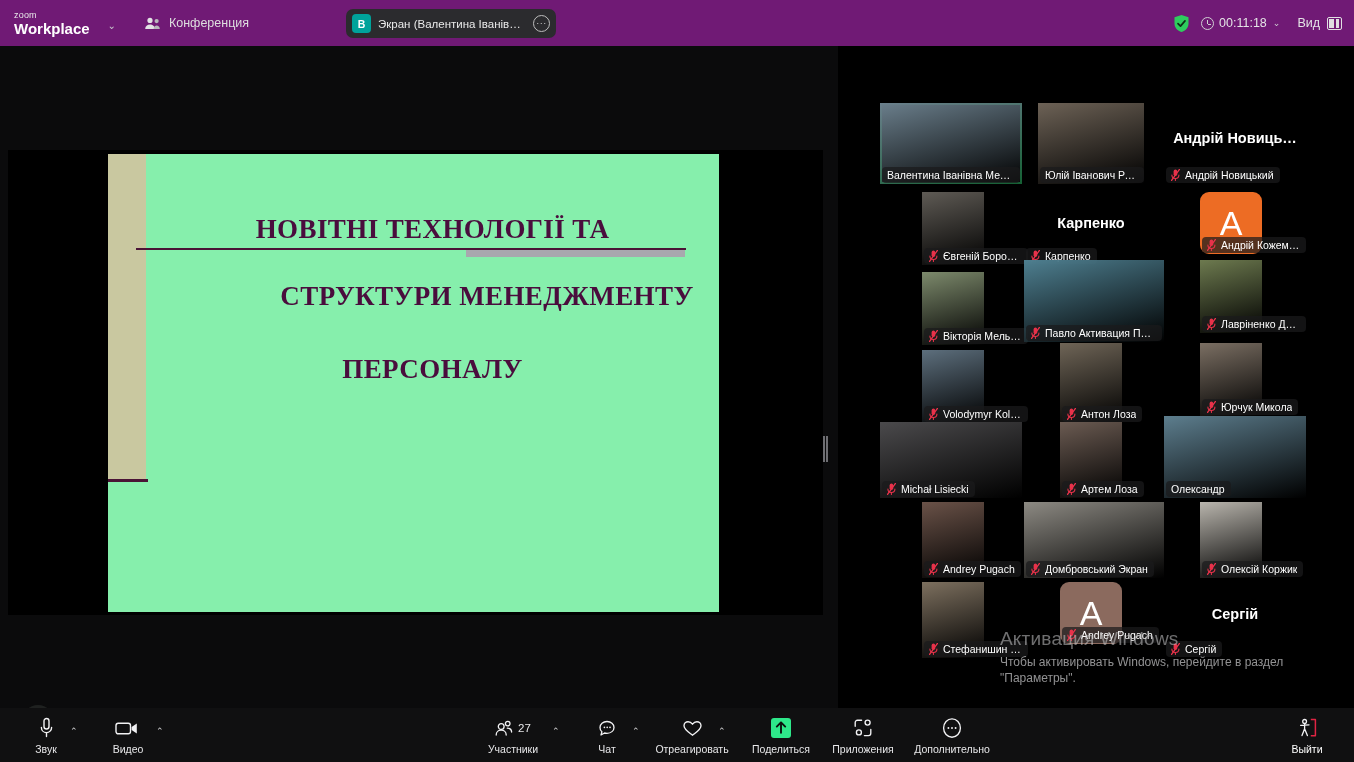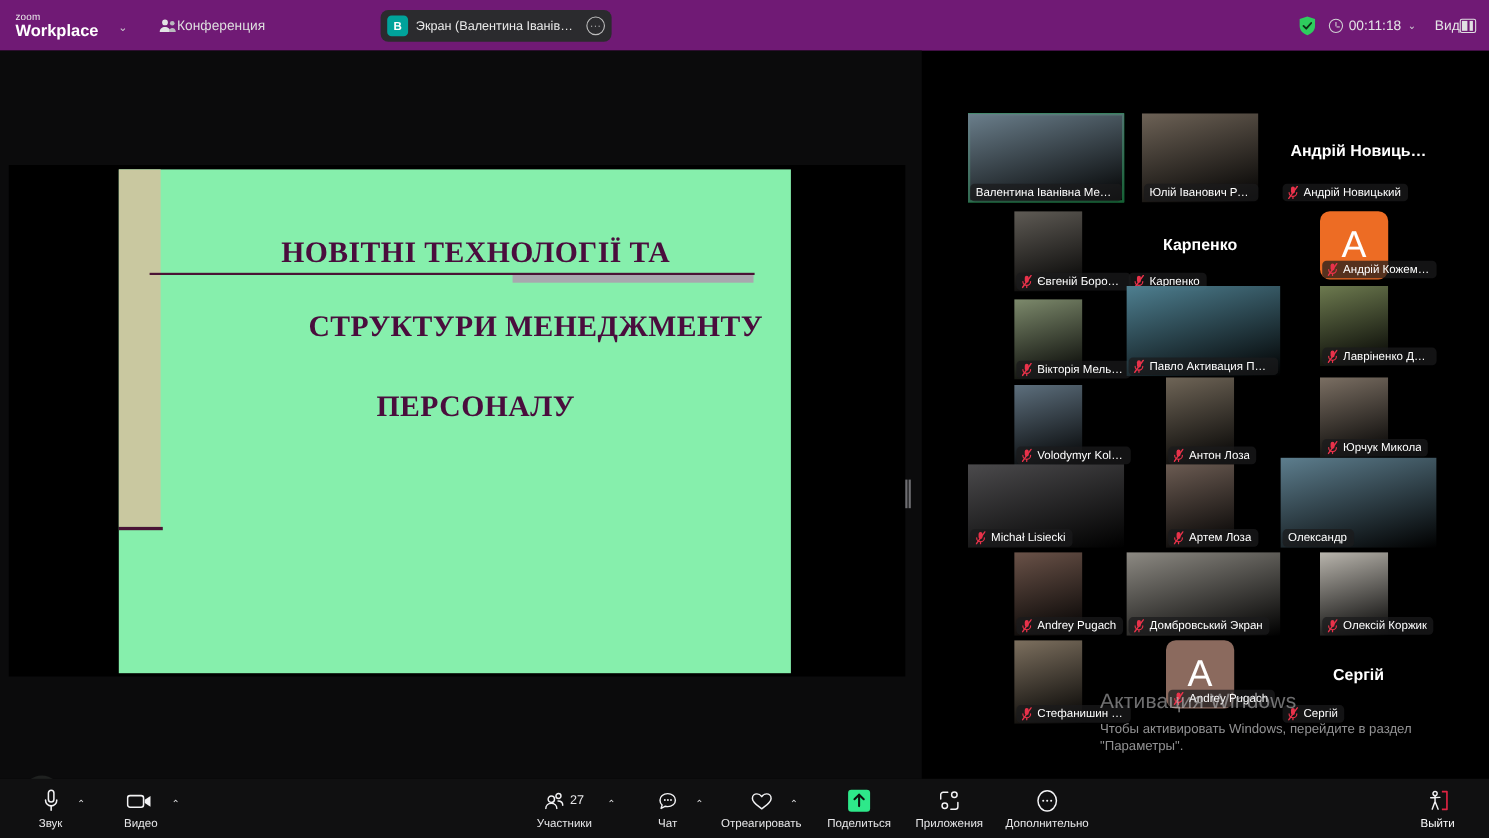--- a/index.html
+++ b/index.html
@@ -13,21 +13,21 @@
 
   
   .header {
     position: absolute; left: 0; top: 0; width: 1354px; height: 46px;
     background: #701a75; display: flex; align-items: center;
   }
   .brand { margin-left: 14px; line-height: 1.0; color: #fff; }
   .brand .zoom { font-size: 9px; letter-spacing: .2px; color: #e9e9ea; display: block; }
   .brand .wp { font-size: 15px; font-weight: 700; color: #fff; display: block; margin-top: 1px; }
   .chev { color: #c8c8cc; font-size: 10px; margin-left: 18px; margin-top: 4px; user-select:none; }
-  .hdr-item { display: flex; align-items: center; margin-left: 28px; color: #dededf; font-size: 12.5px; }
+  .hdr-item { display: flex; align-items: center; gap: 8px; margin-left: 28px; color: #dededf; font-size: 12.5px; }
   .people-icon svg { display:block; }
   .share-pill {
     position: absolute; left: 346px; top: 9px; height: 29px;
     background: #2b2b2e; border-radius: 7px;
     display: flex; align-items: center; padding: 0 6px 0 6px; gap: 7px;
     max-width: 214px;
   }
   .share-av {
     width: 19px; height: 19px; border-radius: 4px; background: #00a39b;
     color: #fff; font-size: 10.5px; font-weight: 700;
@@ -44,21 +44,21 @@
   .dots-circle span { color: #d4d4d4; font-size: 9px; line-height: 0; letter-spacing: .5px; margin-top:-2px;}
 
   .hdr-right { position: absolute; right: 12px; top: 0; height: 46px; display: flex; align-items: center; gap: 11px; }
   .shield { width: 17px; height: 19px; position: relative; }
   .shield svg { display:block; }
   .timer { display: flex; align-items: center; gap: 5px; color: #e4e4e6; font-size: 12.5px; }
   .timer .clk { width: 13px; height: 13px; border: 1.3px solid #cfcfd2; border-radius: 50%; position: relative; }
   .timer .clk::after { content:''; position:absolute; left:5px; top:2.5px; width:1.2px; height:4px; background:#cfcfd2; }
   .timer .clk::before { content:''; position:absolute; left:5.5px; top:6px; width:3.5px; height:1.2px; background:#cfcfd2; }
   .vcaret { color: #cfcfd2; font-size: 9px; margin-left: 1px; }
-  .view-btn { display: flex; align-items: center; color: #e4e4e6; font-size: 12.5px; margin-left: 6px; }
+  .view-btn { display: flex; align-items: center; gap: 7px; color: #e4e4e6; font-size: 12.5px; margin-left: 6px; }
   .view-ico { width: 15px; height: 13px; border: 1.4px solid #e0e0e2; border-radius: 2px; display:flex; }
   .view-ico i { display:block; width: 5px; background:#e0e0e2; margin:1px; }
   .view-ico i:last-child{ width:3px; }
 
   
   .stage { position: absolute; left: 0; top: 46px; width: 838px; height: 662px; background: #0b0b0c; }
   .share-frame {
     position: absolute; left: 8px; top: 104px; width: 815px; height: 465px;
     background: #000;
   }

